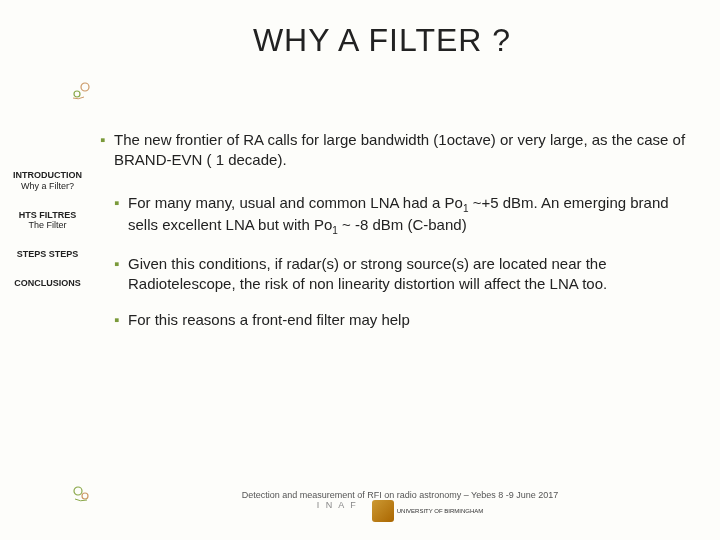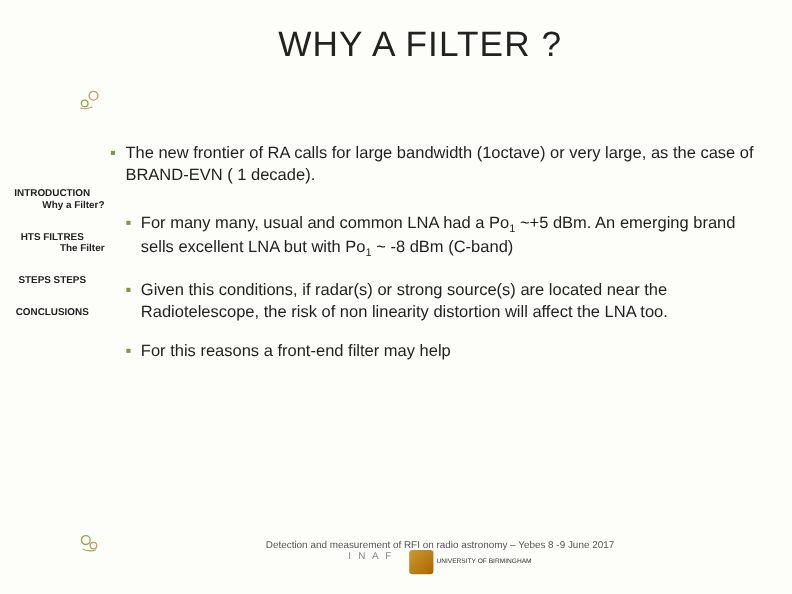--- a/index.html
+++ b/index.html
@@ -37,21 +37,21 @@
     top: 170px;
     width: 95px;
     font-family: 'Gill Sans', 'Trebuchet MS', sans-serif;
     font-size: 9px;
     font-weight: bold;
     color: #222;
     text-align: center;
     line-height: 1.2;
   }
   .sidebar-item { margin-bottom: 18px; }
-  .sidebar-sub { font-weight: bold; text-align: right; }
+  .sidebar-sub { font-weight: normal; }
   .content {
     position: absolute;
     left: 100px;
     top: 130px;
     width: 600px;
     font-family: 'Gill Sans', 'Trebuchet MS', sans-serif;
     color: #222;
   }
   .bullet-main {
     display: flex;

